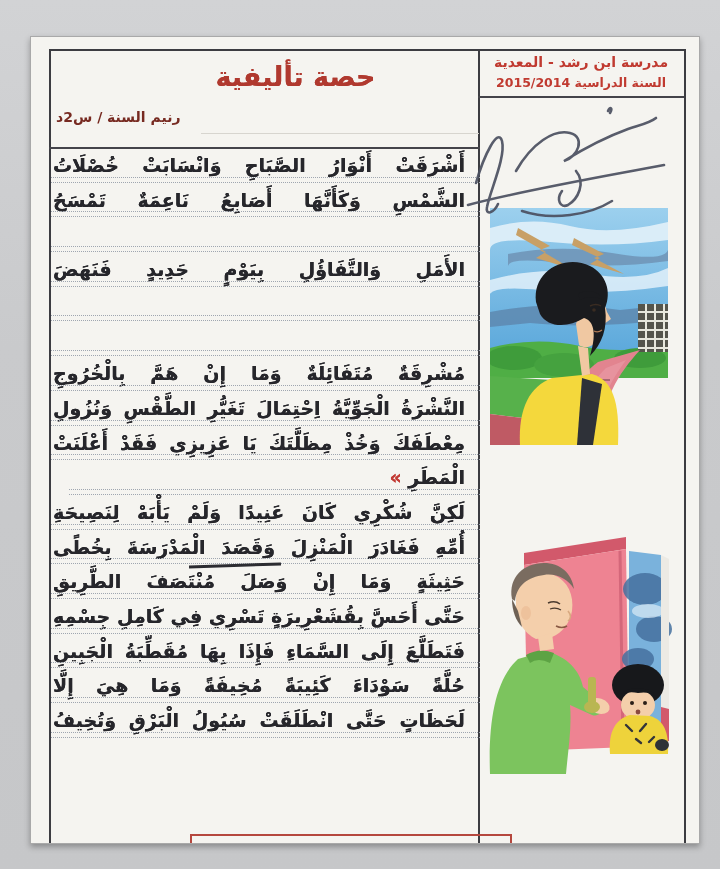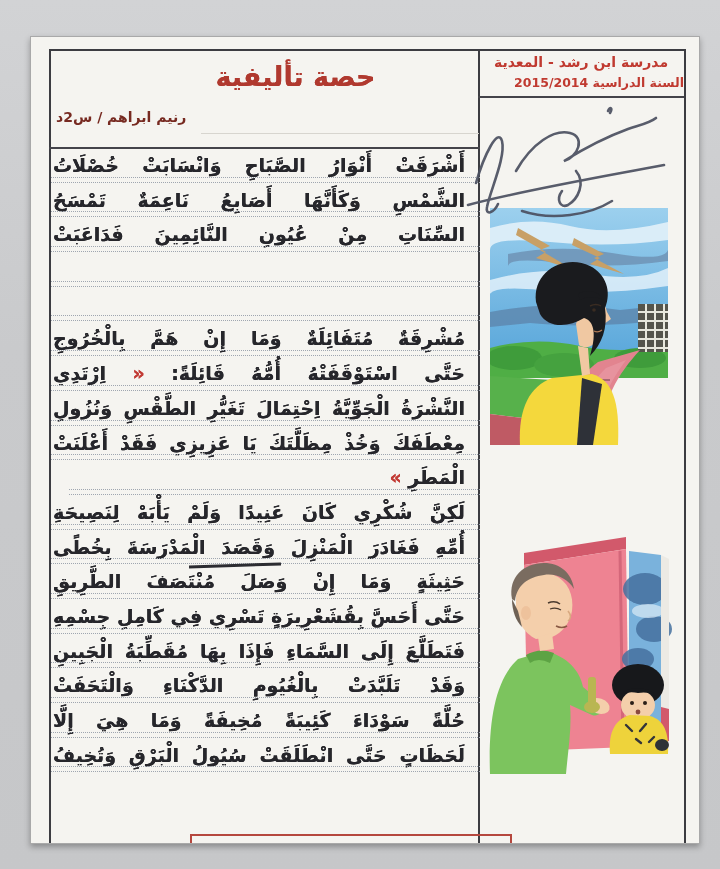--- a/index.html
+++ b/index.html
@@ -15,21 +15,21 @@
   .header-sep{position:absolute;left:18px;top:110px;width:431px;height:2px;background:#44444a;}
   .school-sep{position:absolute;left:447px;top:59px;width:206px;height:2px;background:#44444a;}
   .faint-sep{position:absolute;left:170px;top:96px;width:278px;height:1px;background:#d7d5cf;}
 
   .title{position:absolute;left:18px;top:24px;width:493px;text-align:center;direction:rtl;
          font-size:27px;font-weight:bold;color:#b0392f;text-shadow:0 0 .6px #b0392f;}
   .student{position:absolute;left:25px;top:72px;direction:rtl;
            font-size:14px;font-weight:bold;color:#772a21;}
   .school-name{position:absolute;left:447px;top:17px;width:206px;text-align:center;direction:rtl;
                font-size:14px;font-weight:bold;color:#c03a30;}
-  .school-year{position:absolute;left:447px;top:38px;width:206px;direction:rtl;
+  .school-year{position:absolute;left:447px;top:38px;width:206px;text-align:center;direction:rtl;
                font-size:12.5px;font-weight:bold;color:#c03a30;}
 
   .essay{position:absolute;left:20px;top:112px;width:427px;}
   .row{position:relative;height:34.7px;direction:rtl;line-height:33px;
        text-align:justify;text-align-last:justify;
        font-size:19px;font-weight:bold;color:#26262b;
        padding:0 13px 0 2px;text-shadow:0 0 .5px #26262b;}
   .row.short{text-align:left;text-align-last:right;margin-left:18px;}
   .rule{position:absolute;left:0;right:-2px;bottom:1px;height:4px;
         border-top:1px dotted #9fa6b0;border-bottom:1px dotted #9fa6b0;}
@@ -47,21 +47,21 @@
 <body>
 
 <div class="page">
   <div class="frame"></div>
   <div class="divider-v"></div>
   <div class="header-sep"></div>
   <div class="school-sep"></div>
   <div class="faint-sep"></div>
 
   <div class="title">حصة تأليفية</div>
-  <div class="student">رنيم ابراهم / س2د</div>
+  <div class="student">رنيم السنة / س2د</div>
   <div class="school-name">مدرسة ابن رشد - المعدية</div>
   <div class="school-year">السنة الدراسية 2015/2014</div>
 
   <svg class="signature" width="215" height="150" viewBox="0 0 215 150">
     <g fill="none" stroke="#4b5060" stroke-width="2.6" stroke-linecap="round" opacity="0.92">
       <path d="M20,98 C28,70 42,42 46,56 C50,72 34,106 31,122 C29,131 38,128 42,119"></path>
       <path d="M60,86 C76,58 98,44 114,48 C130,52 122,72 108,76 C124,66 150,52 172,44 C184,40 194,38 200,33"></path>
       <path d="M152,26 C154,21 157,23 154,28"></path>
       <path d="M12,120 C64,106 134,94 208,80"></path>
       <path d="M120,86 C130,98 122,114 112,120 C104,124 100,114 106,106"></path>
@@ -148,32 +148,31 @@
     <path d="M62,90 Q68,88 73,91" stroke="#4a3a2e" stroke-width="1.2" fill="none"></path>
     <path d="M80,92 Q85,98 80,102" stroke="#d8a97f" stroke-width="1.6" fill="none"></path>
     <path d="M68,107 Q74,110 79,107" stroke="#8a5a44" stroke-width="1.6" fill="none"></path>
     <ellipse cx="38" cy="94" rx="5" ry="7" fill="#eec29c"></ellipse>
     <path d="M50,118 L52,132 L66,130 L64,114 Z" fill="#f4cfab"></path>
   </svg>
 
   <div class="essay" id="essay">
       <div class="row"><span>أَشْرَقَتْ أَنْوَارُ الصَّبَاحِ وَانْسَابَتْ خُصْلَاتُ</span><div class="rule"></div></div>
       <div class="row"><span>الشَّمْسِ وَكَأَنَّهَا أَصَابِعُ نَاعِمَةٌ تَمْسَحُ</span><div class="rule"></div></div>
-      <div class="row"><span>السِّنَاتِ مِنْ عُيُونِ النَّائِمِينَ فَدَاعَبَتْ</span><div class="rule"></div></div>
+      <div class="row"><div class="rule"></div></div>
+      <div class="row"><span>الأَمَلِ وَالتَّفَاؤُلِ بِيَوْمٍ جَدِيدٍ فَنَهَضَ</span><div class="rule"></div></div>
       <div class="row"><div class="rule"></div></div>
       <div class="row"><div class="rule"></div></div>
       <div class="row"><span>مُشْرِقَةٌ مُتَفَائِلَةٌ وَمَا إِنْ هَمَّ بِالْخُرُوجِ</span><div class="rule"></div></div>
-      <div class="row"><span>حَتَّى اسْتَوْقَفَتْهُ أُمُّهُ قَائِلَةً:</span> <span class="mk">«</span> <span>اِرْتَدِي</span><div class="rule"></div></div>
       <div class="row"><span>النَّشْرَةُ الْجَوِّيَّةُ اِحْتِمَالَ تَغَيُّرِ الطَّقْسِ وَنُزُولِ</span><div class="rule"></div></div>
       <div class="row"><span>مِعْطَفَكَ وَخُذْ مِظَلَّتَكَ يَا عَزِيزِي فَقَدْ أَعْلَنَتْ</span><div class="rule"></div></div>
       <div class="row short"><span>الْمَطَرِ</span> <span class="mk">»</span><div class="rule"></div></div>
       <div class="row"><span>لَكِنَّ شُكْرِي كَانَ عَنِيدًا وَلَمْ يَأْبَهْ لِنَصِيحَةِ</span><div class="rule"></div></div>
       <div class="row"><span>أُمِّهِ فَغَادَرَ الْمَنْزِلَ وَقَصَدَ الْمَدْرَسَةَ بِخُطًى</span><div class="rule"></div></div>
       <div class="row"><span>حَثِيثَةٍ وَمَا إِنْ وَصَلَ مُنْتَصَفَ الطَّرِيقِ</span><div class="rule"></div></div>
       <div class="row"><span>حَتَّى أَحَسَّ بِقُشَعْرِيرَةٍ تَسْرِي فِي كَامِلِ جِسْمِهِ</span><div class="rule"></div></div>
       <div class="row"><span>فَتَطَلَّعَ إِلَى السَّمَاءِ فَإِذَا بِهَا مُقَطِّبَةُ الْجَبِينِ</span><div class="rule"></div></div>
-      <div class="row"><span>وَقَدْ تَلَبَّدَتْ بِالْغُيُومِ الدَّكْنَاءِ وَالْتَحَفَتْ</span><div class="rule"></div></div>
       <div class="row"><span>حُلَّةً سَوْدَاءَ كَئِيبَةً مُخِيفَةً وَمَا هِيَ إِلَّا</span><div class="rule"></div></div>
       <div class="row"><span>لَحَظَاتٍ حَتَّى انْطَلَقَتْ سُيُولُ الْبَرْقِ وَتُخِيفُ</span><div class="rule"></div></div>
     </div>
   <div class="correction"></div>
   <div class="redbox"></div>
 </div>
 
 </body></html>

